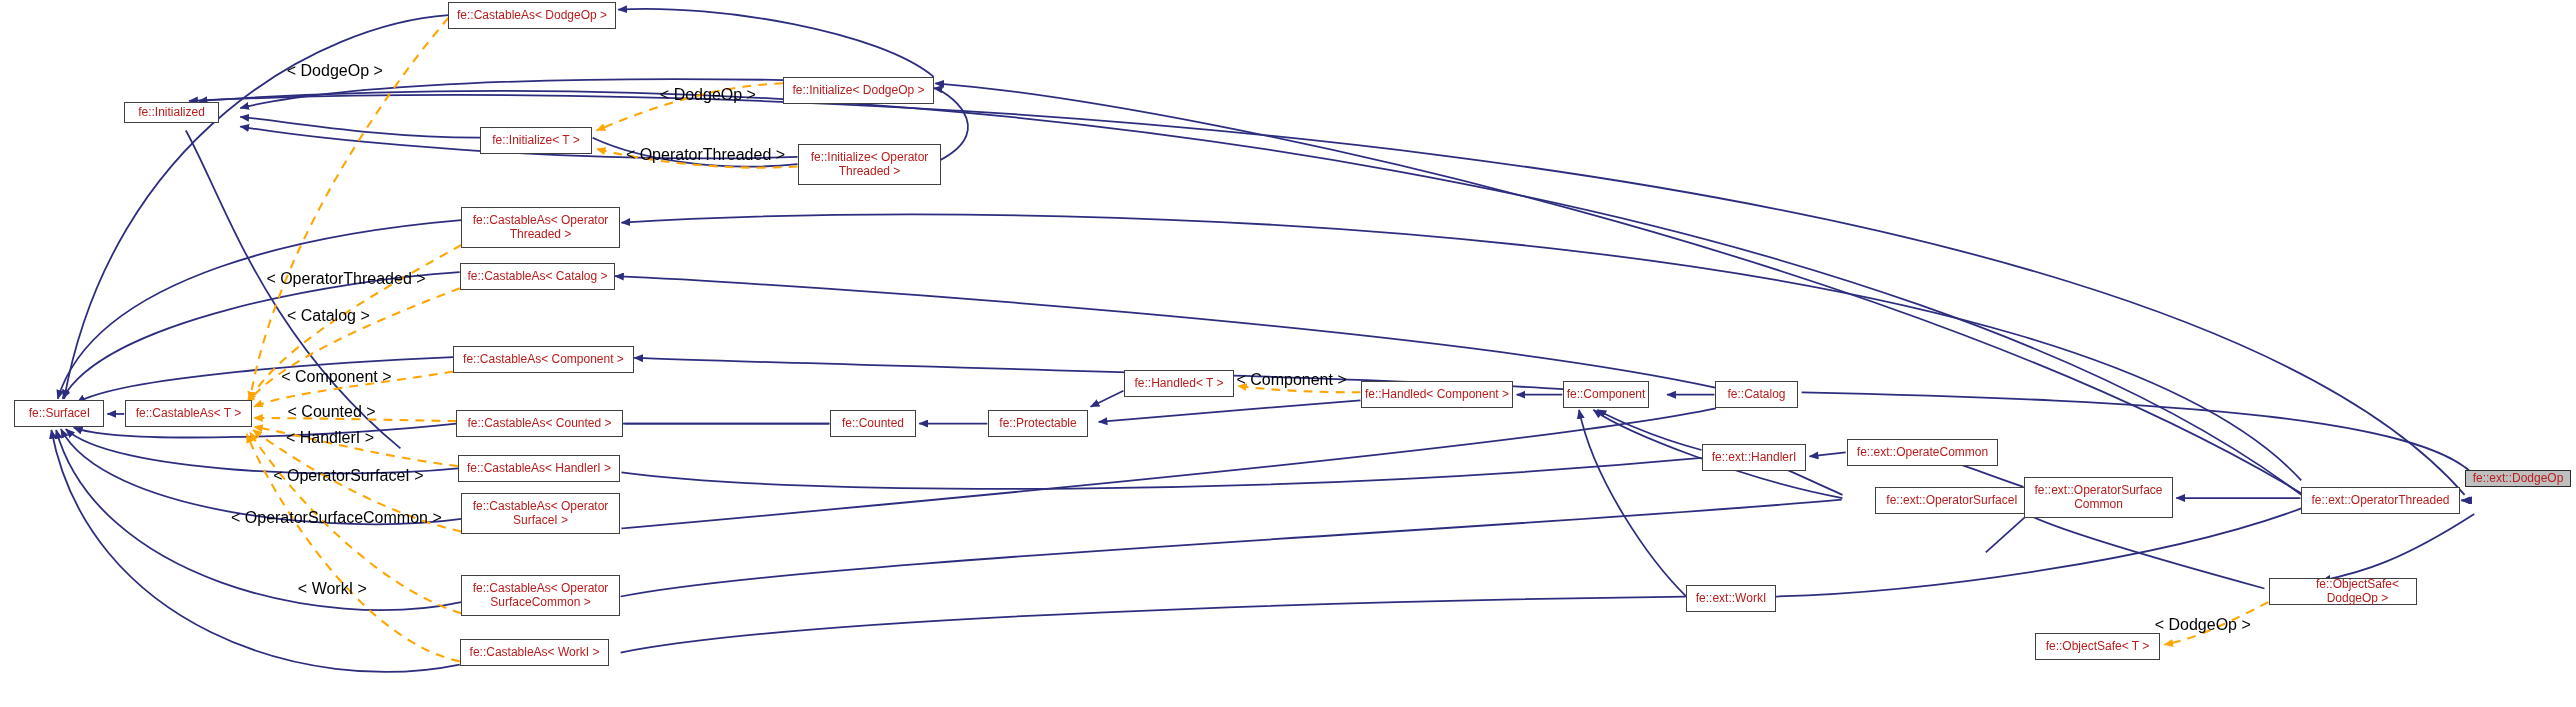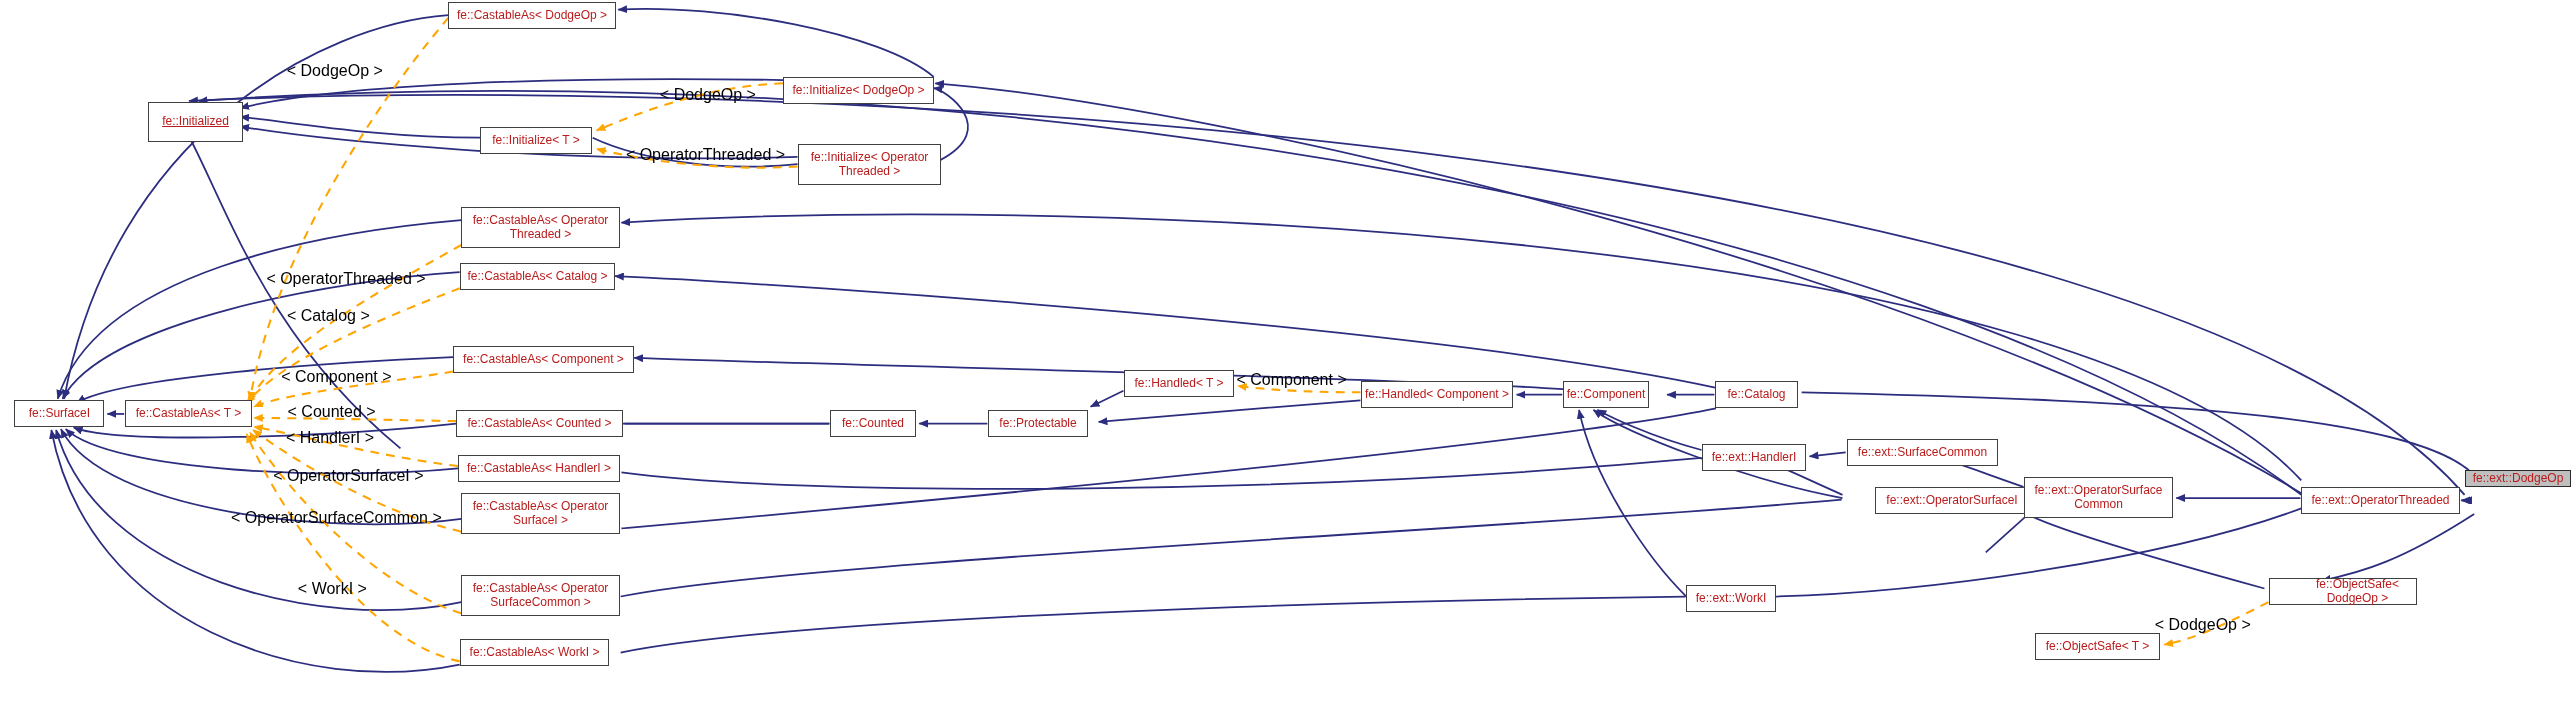--- a/index.html
+++ b/index.html
@@ -172,39 +172,39 @@
       <text class="edge-label" x="420" y="648">&lt; OperatorSurfaceCommon &gt;</text>
       <text class="edge-label" x="415" y="736">&lt; WorkI &gt;</text>
       <text class="edge-label" x="1613" y="476">&lt; Component &gt;</text>
       <text class="edge-label" x="2751" y="782">&lt; DodgeOp &gt;</text>
     </g>
   </svg>
 
   <div id="node-layer">
       <div class="node-box" style="left: 448px; top: 1.6px; width: 168px; height: 27px;">fe::CastableAs&lt; DodgeOp &gt;</div>
       <div class="node-box" style="left: 783px; top: 69px; width: 151px; height: 27px; margin-top: 8px;">fe::Initialize&lt; DodgeOp &gt;</div>
-      <div class="node-box" style="left: 148px; top: 102px; width: 95px; height: 40px; text-decoration: underline;">fe::Initialized</div>
+      <div class="node-box" style="left: 124px; top: 102px; width: 95px; height: 21px;">fe::Initialized</div>
       <div class="node-box" style="left: 480px; top: 127px; width: 112px; height: 27px;">fe::Initialize&lt; T &gt;</div>
       <div class="node-box" style="left: 798px; top: 144px; width: 143px; height: 41px;">fe::Initialize&lt; Operator
 Threaded &gt;</div>
       <div class="node-box" style="left: 461px; top: 207px; width: 159px; height: 41px;">fe::CastableAs&lt; Operator
 Threaded &gt;</div>
       <div class="node-box" style="left: 460px; top: 263px; width: 155px; height: 27px;">fe::CastableAs&lt; Catalog &gt;</div>
       <div class="node-box" style="left: 453px; top: 346px; width: 181px; height: 27px;">fe::CastableAs&lt; Component &gt;</div>
       <div class="node-box" style="left: 1124px; top: 370px; width: 110px; height: 27px;">fe::Handled&lt; T &gt;</div>
       <div class="node-box" style="left: 1361px; top: 381px; width: 152px; height: 27px;">fe::Handled&lt; Component &gt;</div>
       <div class="node-box" style="left: 1563px; top: 381px; width: 86px; height: 27px;">fe::Component</div>
       <div class="node-box" style="left: 1715px; top: 381px; width: 83px; height: 27px;">fe::Catalog</div>
       <div class="node-box" style="left: 14.4px; top: 400px; width: 90px; height: 27px;">fe::SurfaceI</div>
       <div class="node-box" style="left: 125px; top: 400px; width: 127px; height: 27px;">fe::CastableAs&lt; T &gt;</div>
       <div class="node-box" style="left: 830px; top: 410px; width: 86px; height: 27px;">fe::Counted</div>
       <div class="node-box" style="left: 988px; top: 410px; width: 100px; height: 27px;">fe::Protectable</div>
       <div class="node-box" style="left: 456px; top: 410px; width: 167px; height: 27px;">fe::CastableAs&lt; Counted &gt;</div>
       <div class="node-box" style="left: 1702px; top: 444px; width: 104px; height: 27px;">fe::ext::HandlerI</div>
-      <div class="node-box" style="left: 1847px; top: 439px; width: 151px; height: 27px;">fe::ext::SurfaceCommon</div>
+      <div class="node-box" style="left: 1847px; top: 439px; width: 151px; height: 27px;">fe::ext::OperateCommon</div>
       <div class="node-box" style="left: 458px; top: 455px; width: 162px; height: 27px;">fe::CastableAs&lt; HandlerI &gt;</div>
       <div class="node-box" style="left: 1843px; top: 487px; width: 154px; height: 27px; margin-left: 32px;">fe::ext::OperatorSurfaceI</div>
       <div class="node-box" style="left: 2024px; top: 477px; width: 149px; height: 41px;">fe::ext::OperatorSurface
 Common</div>
       <div class="node-box" style="left: 2301px; top: 487px; width: 159px; height: 27px;">fe::ext::OperatorThreaded</div>
       <div class="node-box highlight" style="left: 2465px; top: 470px; width: 106px; height: 17px;">fe::ext::DodgeOp</div>
       <div class="node-box" style="left: 461px; top: 493px; width: 159px; height: 41px;">fe::CastableAs&lt; Operator
 SurfaceI &gt;</div>
       <div class="node-box" style="left: 461px; top: 575px; width: 159px; height: 41px;">fe::CastableAs&lt; Operator
 SurfaceCommon &gt;</div>

